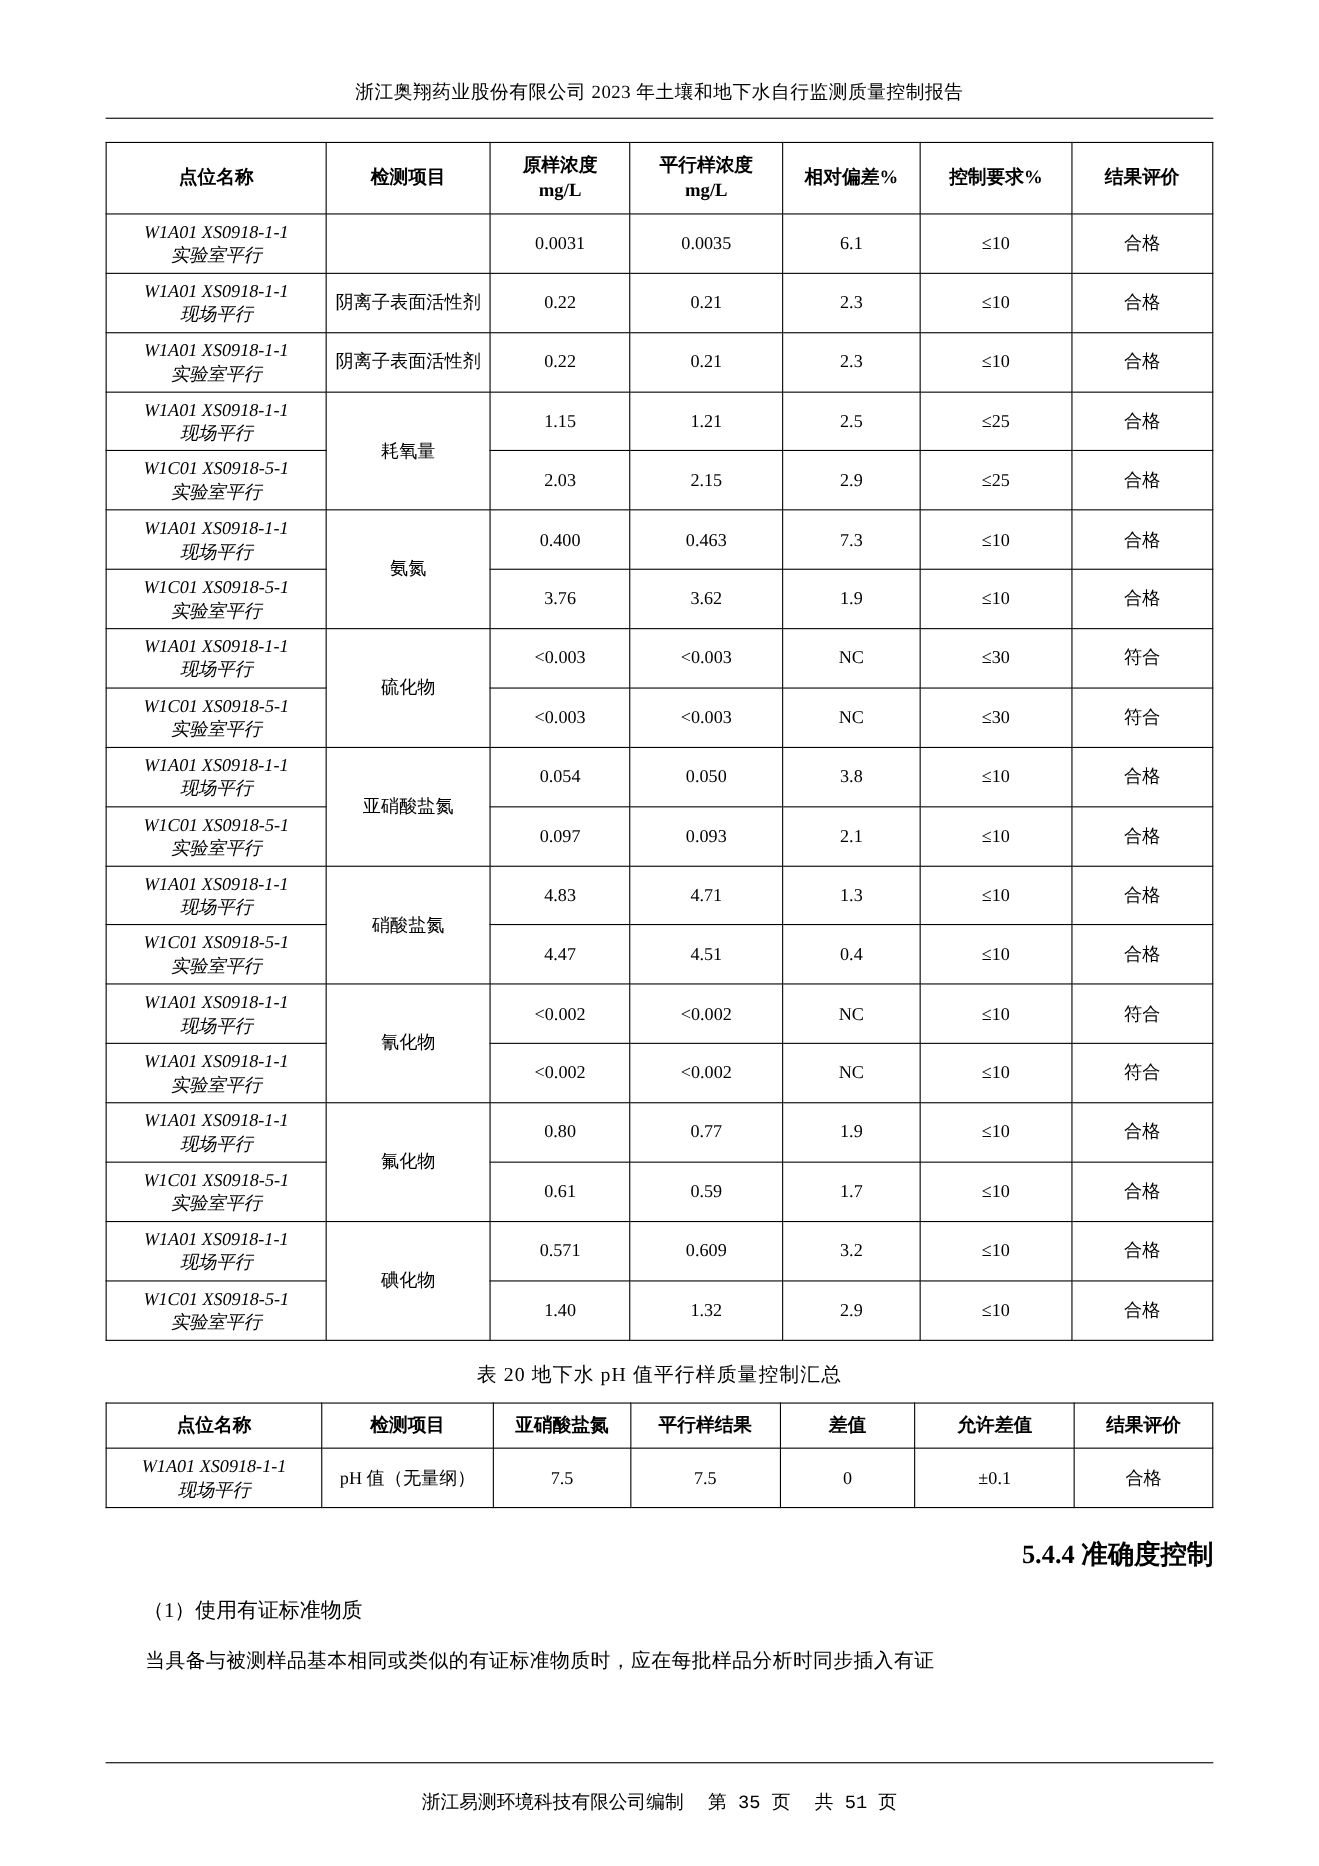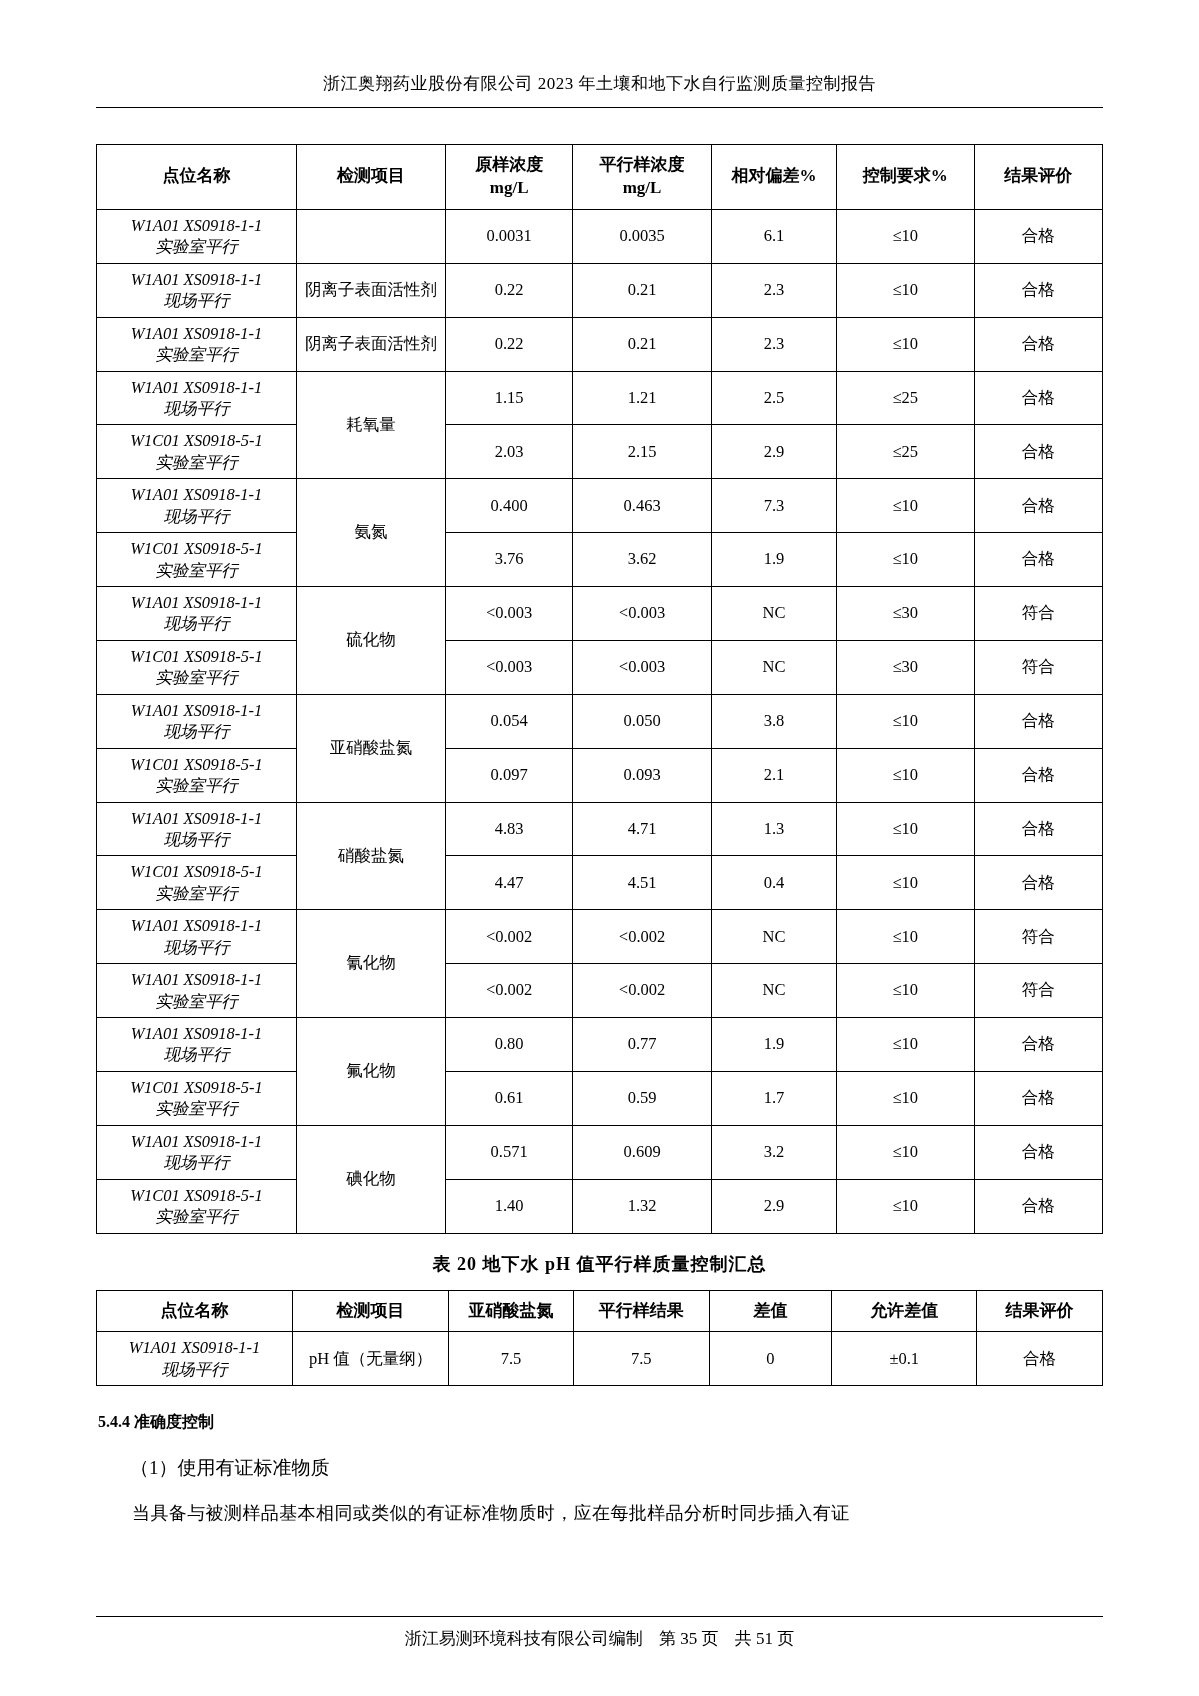--- a/index.html
+++ b/index.html
@@ -23,21 +23,21 @@
   }
   .header {
     padding-top: 72px;
     text-align: center;
     font-size: 17px;
     letter-spacing: 0.5px;
     border-bottom: 1.5px solid #000;
     padding-bottom: 12px;
   }
   .content {
-    margin-top: 36px;
+    margin-top: 21px;
   }
   table {
     border-collapse: collapse;
     width: 100%;
     table-layout: fixed;
   }
   table td, table th {
     border: 1px solid #000;
     text-align: center;
     vertical-align: middle;
@@ -63,58 +63,60 @@
   .site-cell .l2 { display: block; }
 
   .note {
     margin-top: 7px;
     font-size: 17px;
     line-height: 1.5;
   }
   .table-caption {
     text-align: center;
     font-size: 18px;
-    font-weight: bold;
+    font-weight: normal;
     margin: 18px 0 14px 0;
     letter-spacing: 1px;
   }
   .t2 .col-site { width: 19.5%; }
   .t2 .col-item { width: 15.5%; }
   .t2 .col-v1 { width: 12.4%; }
   .t2 .col-v2 { width: 13.5%; }
   .t2 .col-dev { width: 12.2%; }
   .t2 .col-req { width: 14.4%; }
   .t2 .col-res { width: 12.5%; }
 
   .h3 {
-    font-size: 16px;
+    font-size: 24px;
     font-weight: bold;
     margin: 26px 0 0 2px;
+    text-align: right;
   }
   .h4 {
     font-size: 19px;
     font-weight: normal;
     margin: 22px 0 0 34px;
   }
   .para {
     font-size: 18px;
     margin: 18px 0 0 0;
     text-indent: 36px;
     line-height: 1.6;
     letter-spacing: 0.4px;
   }
   .footer {
     position: absolute;
     left: 96px;
     right: 96px;
     bottom: 46px;
     border-top: 1.5px solid #000;
-    padding-top: 10px;
+    padding-top: 24px;
     text-align: center;
     font-size: 17px;
+    font-family: Liberation Mono, monospace;
   }
   .footer span { margin: 0 6px; }
 </style>
 </head>
 <body>
 
 <div class="page">
 
   <div class="header">浙江奥翔药业股份有限公司 2023 年土壤和地下水自行监测质量控制报告</div>
 

